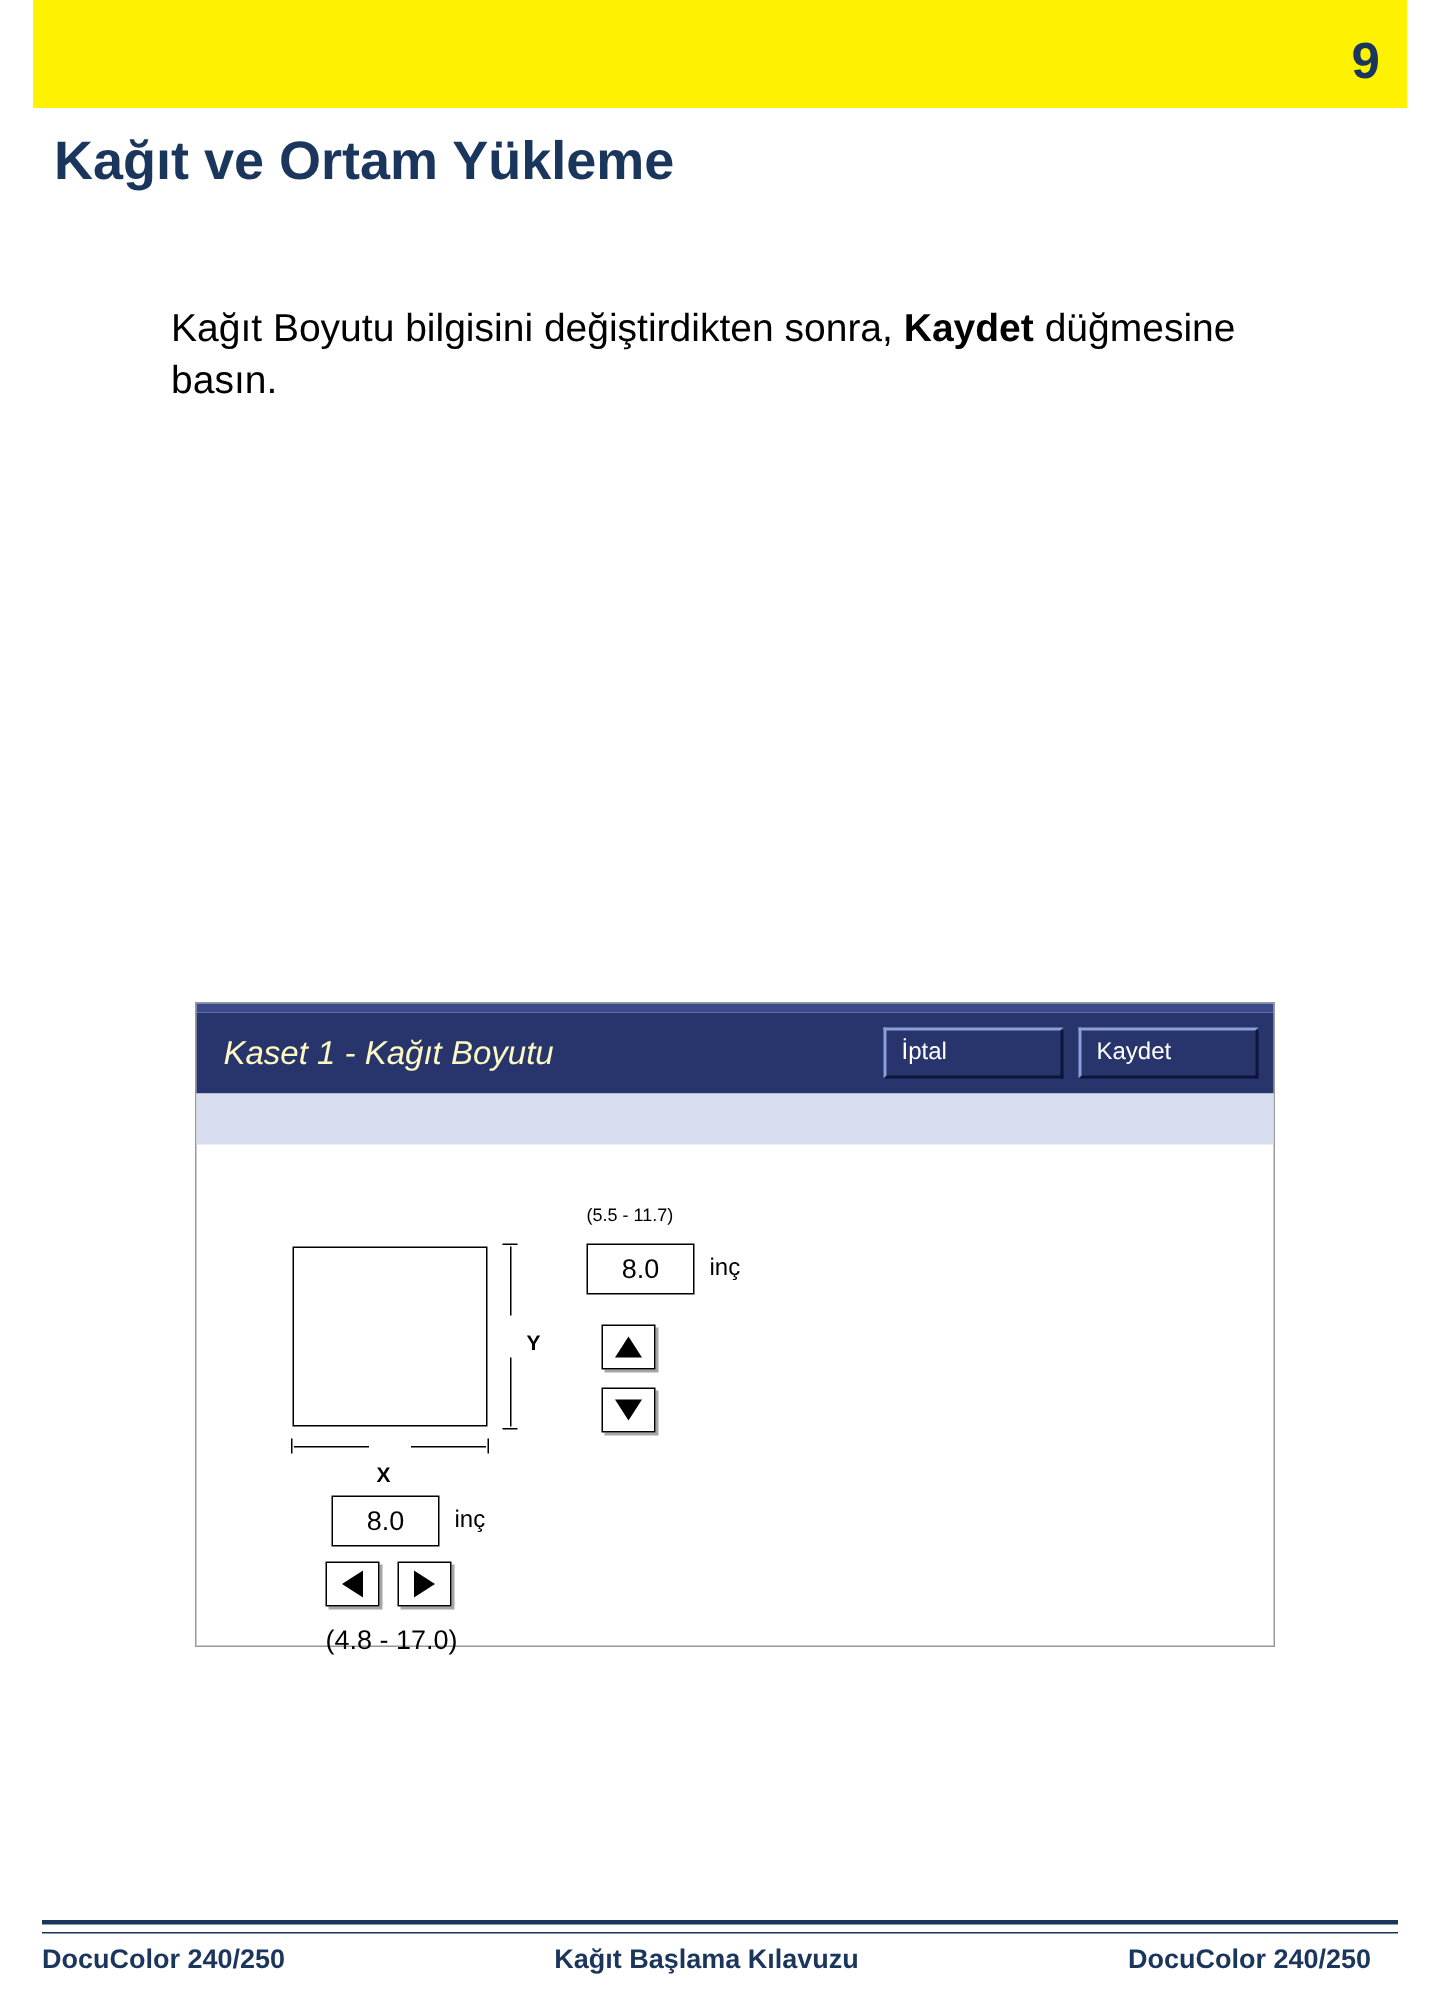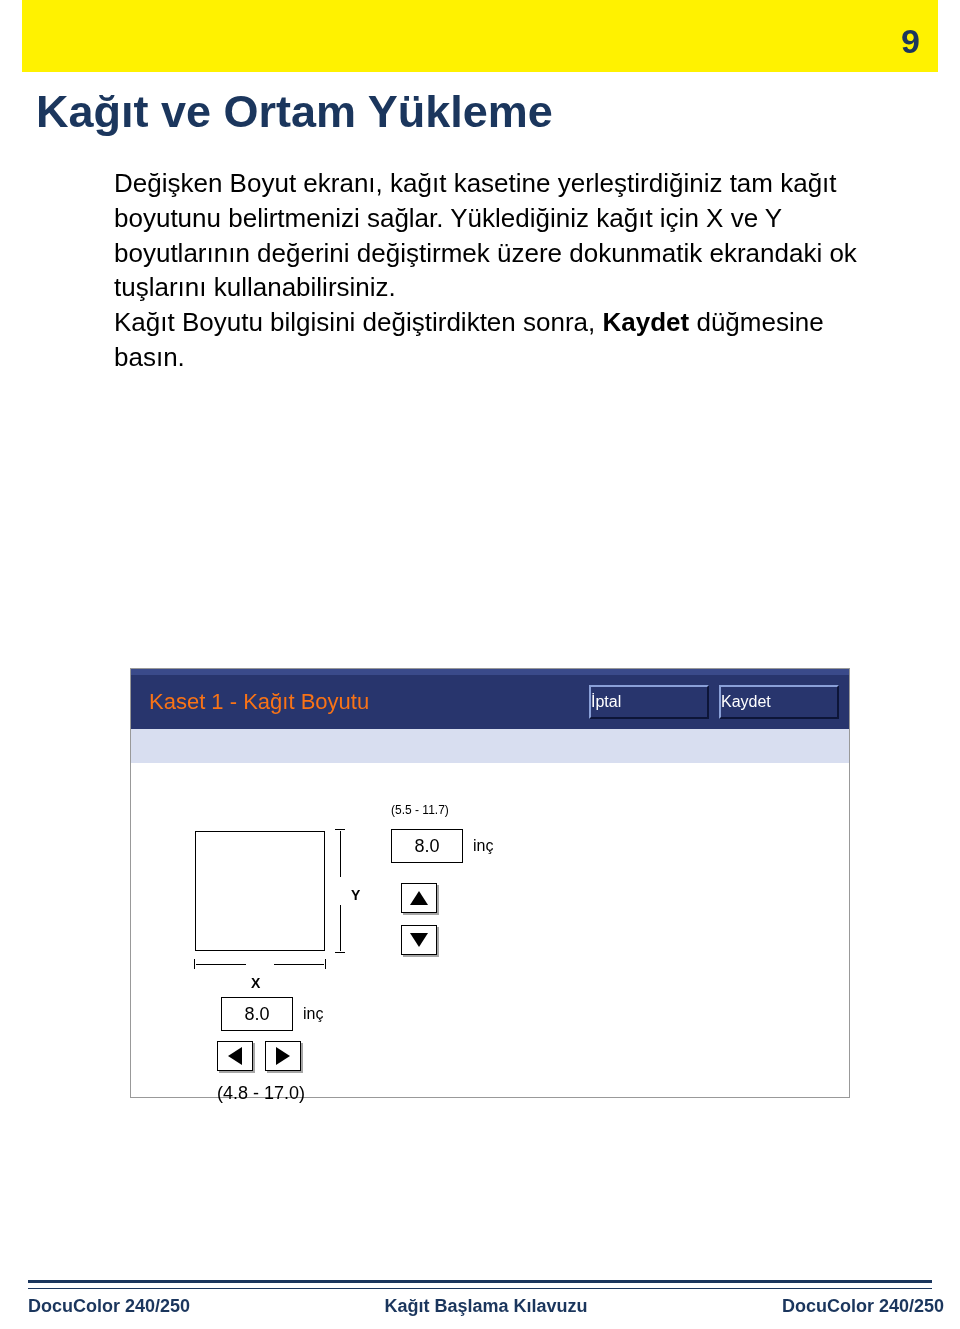--- a/index.html
+++ b/index.html
@@ -2,31 +2,31 @@
 <html><head>
 <meta charset="utf-8">
 <style>
   * { box-sizing: border-box; margin: 0; padding: 0; }
   html, body { width: 960px; height: 1329px; font-family: Arial, Helvetica, sans-serif; background: #fff; position: relative; }
   .page { width: 960px; height: 1329px; position: relative; }
 
   .yellow-bar { position: absolute; top: 0; left: 22px; width: 916px; height: 72px; background: #fff200; }
   .page-num { position: absolute; top: 22px; right: 40px; font-size: 34px; font-weight: bold; color: #1b365d; }
 
-  .section-title { position: absolute; top: 86px; left: 36px; font-size: 45px; font-weight: bold; color: #1b365d; }
+  .section-title { position: absolute; top: 86px; left: 36px; font-size: 36px; font-weight: bold; color: #1b365d; }
 
   .body-copy { position: absolute; top: 166px; left: 114px; width: 770px; font-size: 26px; line-height: 1.34; color: #000; }
   .body-copy b { font-weight: bold; }
 
   
   .dialog { position: absolute; top: 668px; left: 130px; width: 720px; height: 430px; background: #fff; border: 1px solid #999; }
   .dialog-top1 { position: absolute; top: 0; left: 0; right: 0; height: 6px; background: #3a4a8a; }
   .dialog-bar { position: absolute; top: 6px; left: 0; right: 0; height: 54px; background: #28356d; display: flex; align-items: center; }
-  .dialog-title { color: #f97316; font-size: 22px; padding-left: 18px; flex: 1; }
-  .dlg-btn { width: 120px; height: 34px; margin-right: 10px; background: #28356d; border: 2px solid #8aa0d8; border-right-color: #0d1538; border-bottom-color: #0d1538; color: #fff; font-size: 16px; display: flex; align-items: center; justify-content: flex-start; }
+  .dialog-title { color: #fef9c3; font-size: 22px; padding-left: 18px; flex: 1; font-style: italic; }
+  .dlg-btn { width: 120px; height: 34px; margin-right: 10px; background: #28356d; border: 2px solid #8aa0d8; border-right-color: #0d1538; border-bottom-color: #0d1538; color: #fff; font-size: 16px; display: flex; align-items: center; justify-content: flex-start; padding-left: 10px; }
   .dialog-strip { position: absolute; top: 60px; left: 0; right: 0; height: 34px; background: #d8def0; }
 
   .panel { position: absolute; top: 120px; left: 60px; width: 330px; }
 
   .paper-box { position: absolute; top: 42px; left: 4px; width: 130px; height: 120px; border: 1.5px solid #000; background: #fff; }
 
   .y-rail { position: absolute; top: 42px; left: 144px; width: 10px; height: 120px; }
   .y-rail .tick-top { position: absolute; top: -2px; left: 0; width: 10px; border-top: 1.5px solid #000; }
   .y-rail .tick-bot { position: absolute; bottom: -2px; left: 0; width: 10px; border-top: 1.5px solid #000; }
   .y-rail .v1 { position: absolute; top: 0; left: 5px; height: 46px; border-left: 1.5px solid #000; }
@@ -56,34 +56,34 @@
   .tri.right { border-top: 9px solid transparent; border-bottom: 9px solid transparent; border-left: 14px solid #000; }
 
   .btn-y-up { top: 94px; left: 210px; }
   .btn-y-dn { top: 136px; left: 210px; }
   .btn-x-lf { top: 252px; left: 26px; }
   .btn-x-rt { top: 252px; left: 74px; }
 
   
   .footer-line1 { position: absolute; bottom: 46px; left: 28px; right: 28px; border-top: 3px solid #1b365d; }
   .footer-line2 { position: absolute; bottom: 40px; left: 28px; right: 28px; border-top: 1.2px solid #1b365d; }
-  .footer { position: absolute; bottom: 12px; left: 28px; right: 16px; display: flex; justify-content: space-between; font-size: 18px; font-weight: bold; color: #1b365d; }
+  .footer { position: absolute; bottom: 12px; left: 28px; right: 46px; display: flex; justify-content: space-between; font-size: 18px; font-weight: bold; color: #1b365d; }
   .footer .center { position: absolute; left: 0; right: 0; text-align: center; }
 </style>
 </head>
 <body>
 
 <div class="page">
 
   <div class="yellow-bar"></div>
   <div class="page-num">9</div>
 
   <h1 class="section-title">Kağıt ve Ortam Yükleme</h1>
 
-  <div class="body-copy" id="body-paragraph"><span>Değişken Boyut ekranı, kağıt kasetine yerleştirdiğiniz tam kağıt boyutunu belirtmenizi sağlar. Yüklediğiniz kağıt için X ve Y boyutlarının değerini değiştirmek üzere dokunmatik ekrandaki ok tuşlarını kullanabilirsiniz.</span><br><span>Kağıt Boyutu bilgisini değiştirdikten sonra, <b>Kaydet</b> düğmesine basın.</span></div>
+  <div class="body-copy" id="body-paragraph"><br><span>Kağıt Boyutu bilgisini değiştirdikten sonra, <b>Kaydet</b> düğmesine basın.</span></div>
 
   <div class="dialog">
     <div class="dialog-top1"></div>
     <div class="dialog-bar">
       <div class="dialog-title">Kaset 1 - Kağıt Boyutu</div>
       <div class="dlg-btn">İptal</div>
       <div class="dlg-btn">Kaydet</div>
     </div>
     <div class="dialog-strip"></div>
 

